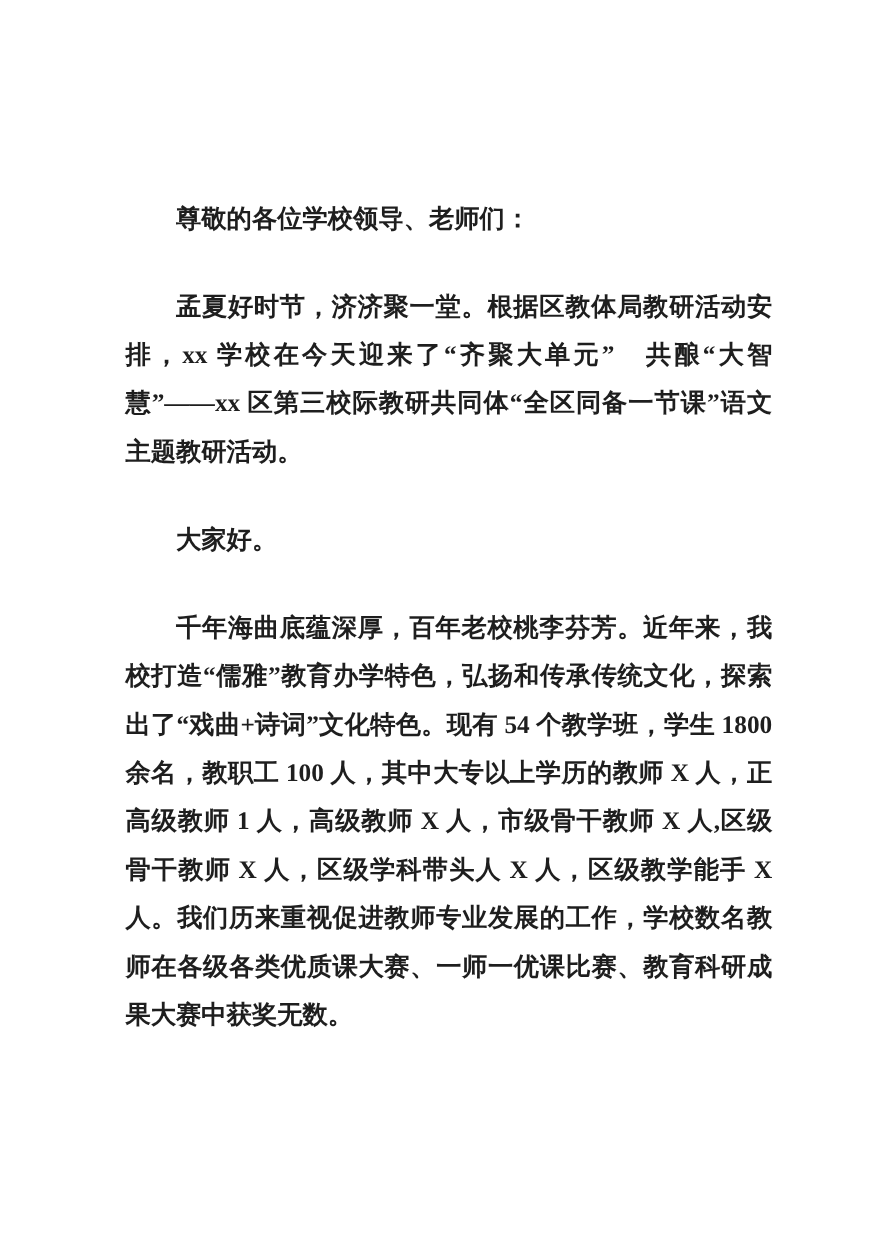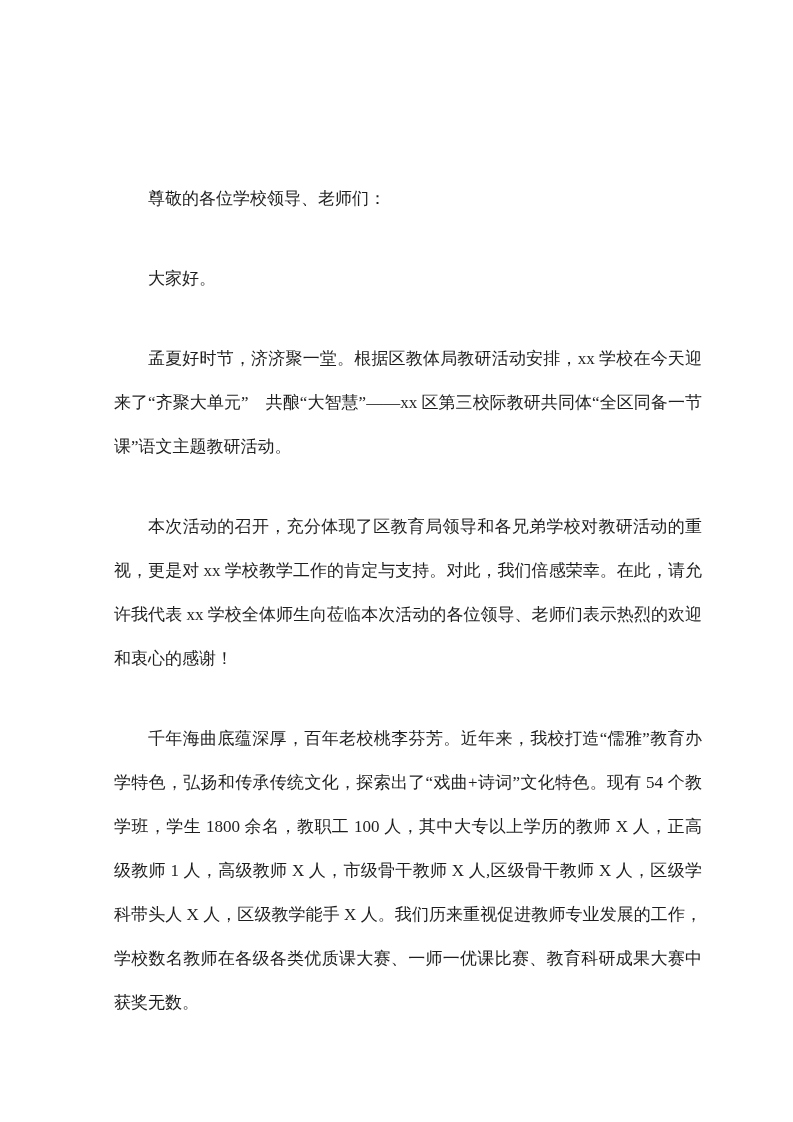--- a/index.html
+++ b/index.html
@@ -14,34 +14,34 @@
     background: #ffffff;
     overflow: hidden;
     font-family: "Liberation Serif", "DejaVu Serif", serif;
   }
   .doc-content {
     position: absolute;
     left: 114px;
     top: 177px;
     width: 588px;
     color: #1e1e1e;
-    font-size: 17px;
+    font-size: 23px;
     line-height: 44px;
     text-align: justify;
     text-justify: inter-ideograph;
+    font-weight: bold;
   }
   .doc-content p {
     margin: 0 0 36px 0;
     text-indent: 2em;
   }
 </style>
 </head>
 <body>
 
 <div class="page">
   <div class="doc-content">
     <p>尊敬的各位学校领导、老师们：</p>
+    <p>孟夏好时节，济济聚一堂。根据区教体局教研活动安排，xx 学校在今天迎来了“齐聚大单元”　共酿“大智慧”——xx 区第三校际教研共同体“全区同备一节课”语文主题教研活动。</p>
     <p>大家好。</p>
-    <p>孟夏好时节，济济聚一堂。根据区教体局教研活动安排，xx 学校在今天迎来了“齐聚大单元”　共酿“大智慧”——xx 区第三校际教研共同体“全区同备一节课”语文主题教研活动。</p>
-    <p>本次活动的召开，充分体现了区教育局领导和各兄弟学校对教研活动的重视，更是对 xx 学校教学工作的肯定与支持。对此，我们倍感荣幸。在此，请允许我代表 xx 学校全体师生向莅临本次活动的各位领导、老师们表示热烈的欢迎和衷心的感谢！</p>
     <p>千年海曲底蕴深厚，百年老校桃李芬芳。近年来，我校打造“儒雅”教育办学特色，弘扬和传承传统文化，探索出了“戏曲+诗词”文化特色。现有 54 个教学班，学生 1800 余名，教职工 100 人，其中大专以上学历的教师 X 人，正高级教师 1 人，高级教师 X 人，市级骨干教师 X 人,区级骨干教师 X 人，区级学科带头人 X 人，区级教学能手 X 人。我们历来重视促进教师专业发展的工作，学校数名教师在各级各类优质课大赛、一师一优课比赛、教育科研成果大赛中获奖无数。</p>
   </div>
 </div>
 
 </body></html>

